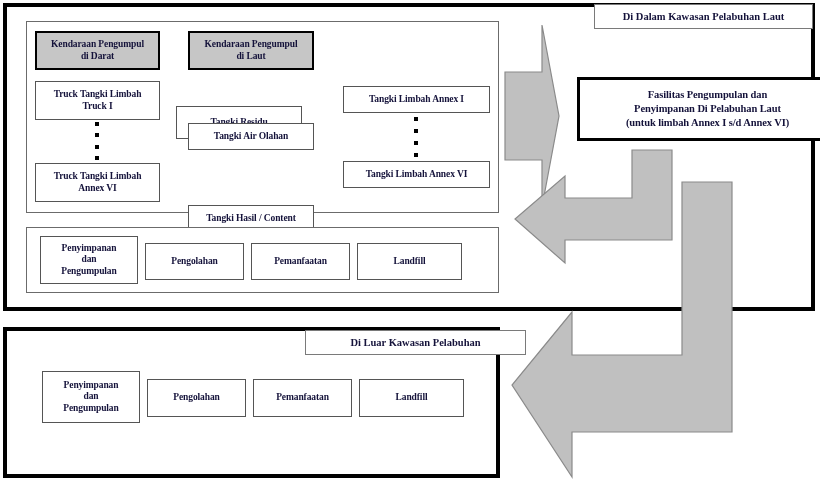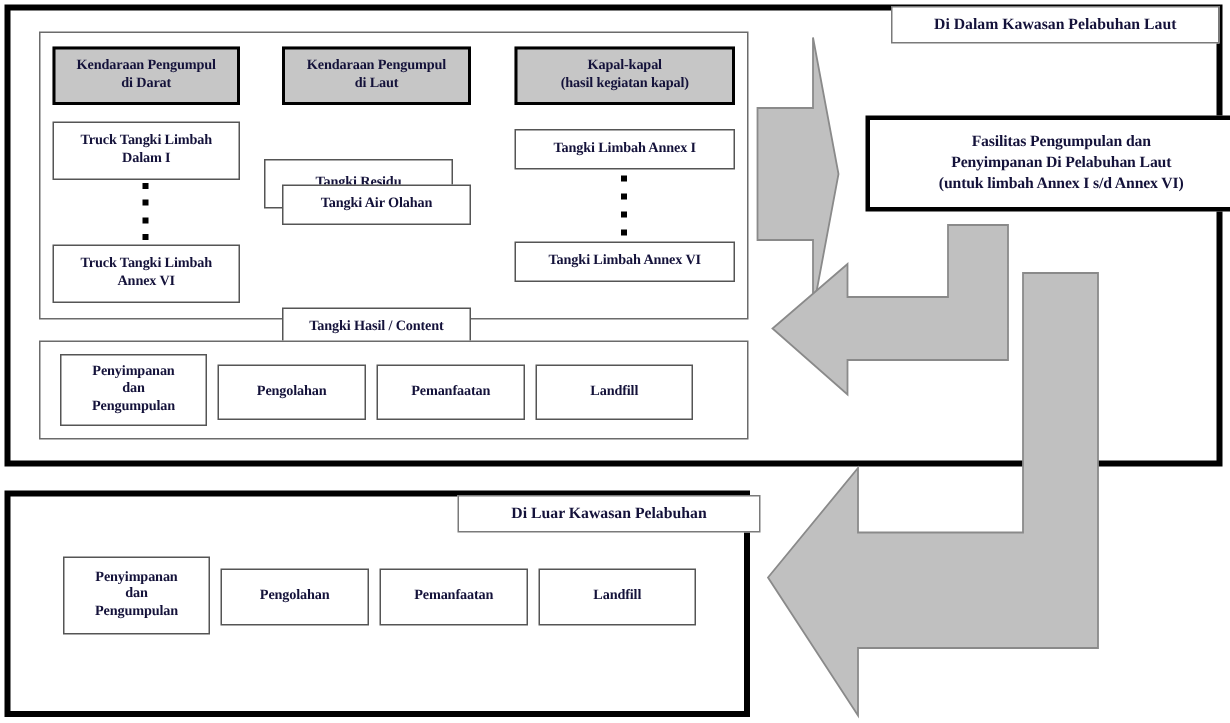--- a/index.html
+++ b/index.html
@@ -106,21 +106,21 @@
 
   <div class="abs thin-panel" style="left:26px; top:21px; width:473px; height:192px;"></div>
 
   <div class="abs node header" style="left:35px; top:31px; width:125px; height:39px; flex-direction:column;">
     <span>Kendaraan Pengumpul</span>
     <span>di Darat</span>
   </div>
 
   <div class="abs node" style="left:35px; top:81px; width:125px; height:39px; flex-direction:column;">
     <span>Truck Tangki Limbah</span>
-    <span>Dalam I</span>
+    <span>Truck I</span>
   </div>
 
   <div class="abs dots" style="left:93px; top:122px; width:8px; height:38px;">
     <i></i>
     <i></i>
     <i></i>
     <i></i>
   </div>
 
   <div class="abs node" style="left:35px; top:163px; width:125px; height:39px; flex-direction:column;">
@@ -138,24 +138,20 @@
   </div>
 
   <div class="abs node" style="left:188px; top:123px; width:126px; height:27px;">
     <span>Tangki Air Olahan</span>
   </div>
 
   <div class="abs node" style="left:188px; top:161px; width:126px; height:27px;margin-top:44px;">
     <span>Tangki Hasil / Content</span>
   </div>
 
-  <div class="abs node header" style="left:343px; top:31px; width:147px; height:39px; flex-direction:column;">
-    <span>Kapal-kapal</span>
-    <span>(hasil kegiatan kapal)</span>
-  </div>
 
   <div class="abs node" style="left:343px; top:86px; width:147px; height:27px;">
     <span>Tangki Limbah Annex I</span>
   </div>
 
   <div class="abs dots" style="left:412px; top:117px; width:8px; height:40px;">
     <i></i>
     <i></i>
     <i></i>
     <i></i>
@@ -194,21 +190,21 @@
   <div class="abs node" style="left:251px; top:243px; width:99px; height:37px;">
     <span>Pemanfaatan</span>
   </div>
 
   <div class="abs node" style="left:357px; top:243px; width:105px; height:37px;">
     <span>Landfill</span>
   </div>
 
   <div class="abs heavy-frame" style="left:3px; top:327px; width:497px; height:151px;"></div>
 
-  <div class="abs caption-box nowrap" style="left:305px; top:330px; width:202px; height:25px;">
+  <div class="abs caption-box nowrap" style="left:305px; top:330px; width:221px; height:25px;">
     <span>Di Luar Kawasan Pelabuhan</span>
   </div>
 
   <div class="abs node" style="left:42px; top:371px; width:98px; height:52px; flex-direction:column;">
     <span>Penyimpanan</span>
     <span>dan</span>
     <span>Pengumpulan</span>
   </div>
 
   <div class="abs node" style="left:147px; top:379px; width:99px; height:38px;">

